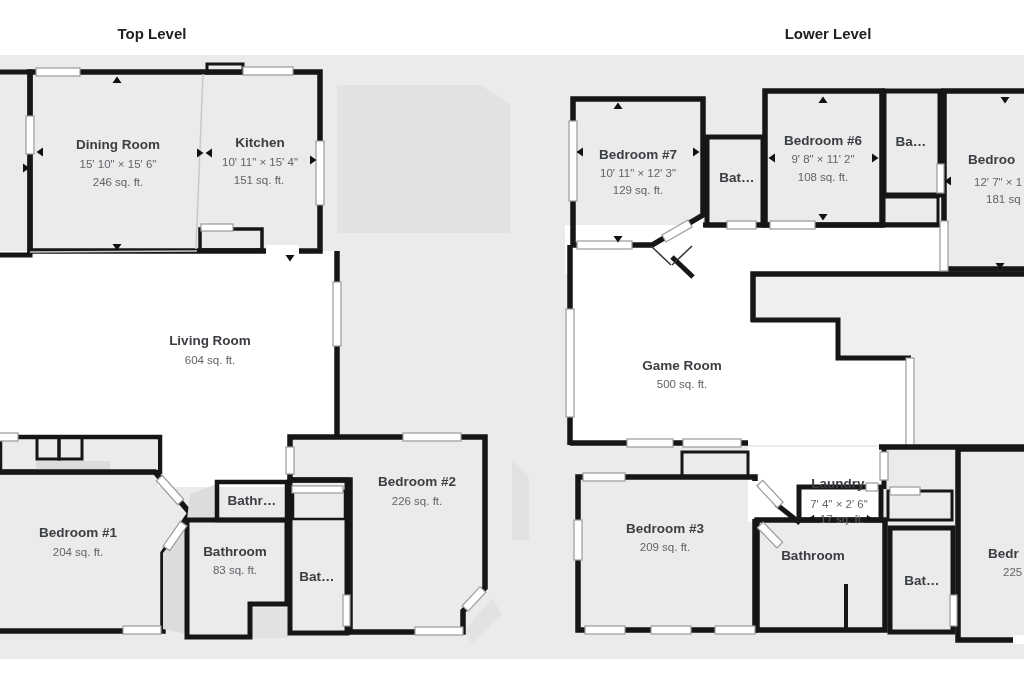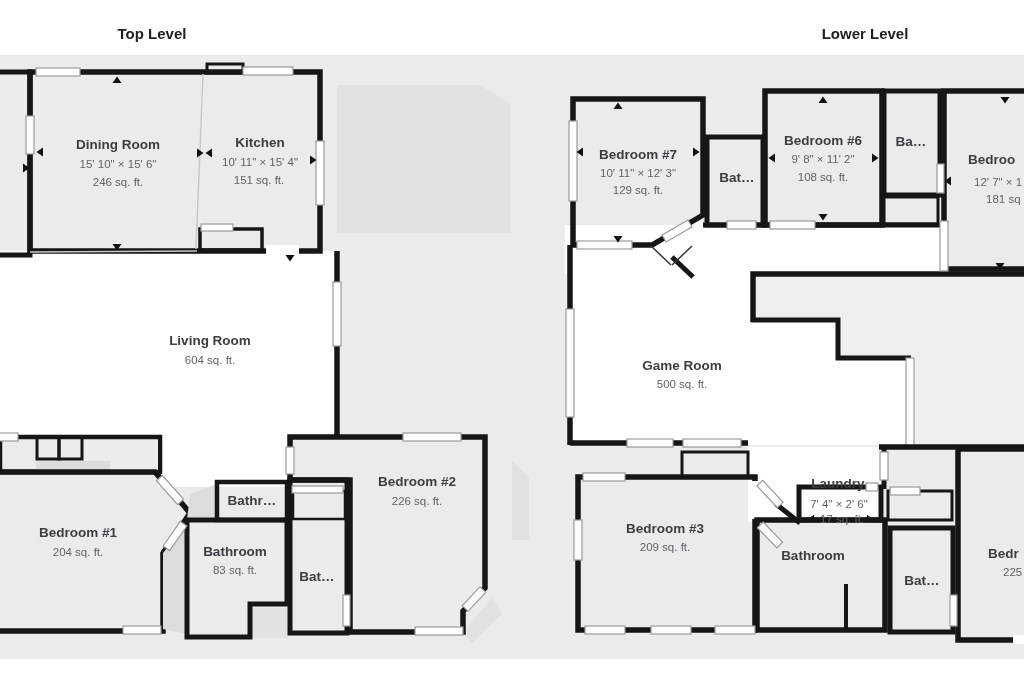--- a/index.html
+++ b/index.html
@@ -14,21 +14,21 @@
   .wall{stroke:#161616;fill:none;}
   .thin{stroke:#c8c8c8;stroke-width:1.5;fill:none;}
   .win{fill:#ffffff;stroke:#9a9a9a;stroke-width:1.2;}
   .arr{fill:#111111;}
 </style>
 </head>
 <body>
 
 <div class="stage">
   <div class="lvl-title" style="left:152px;">Top Level</div>
-  <div class="lvl-title" style="left:865px;">Lower Level</div>
+  <div class="lvl-title" style="left:828px;">Lower Level</div>
 
   <svg width="1024" height="683" viewBox="0 0 1024 683">
     <defs>
       <path id="arr" d="M-4.5,-3 L4.5,-3 L0,3.5 Z"></path>
     </defs>
 
     <rect x="0" y="55" width="1024" height="604" fill="#ebebeb"></rect>
 
     <g>
 

